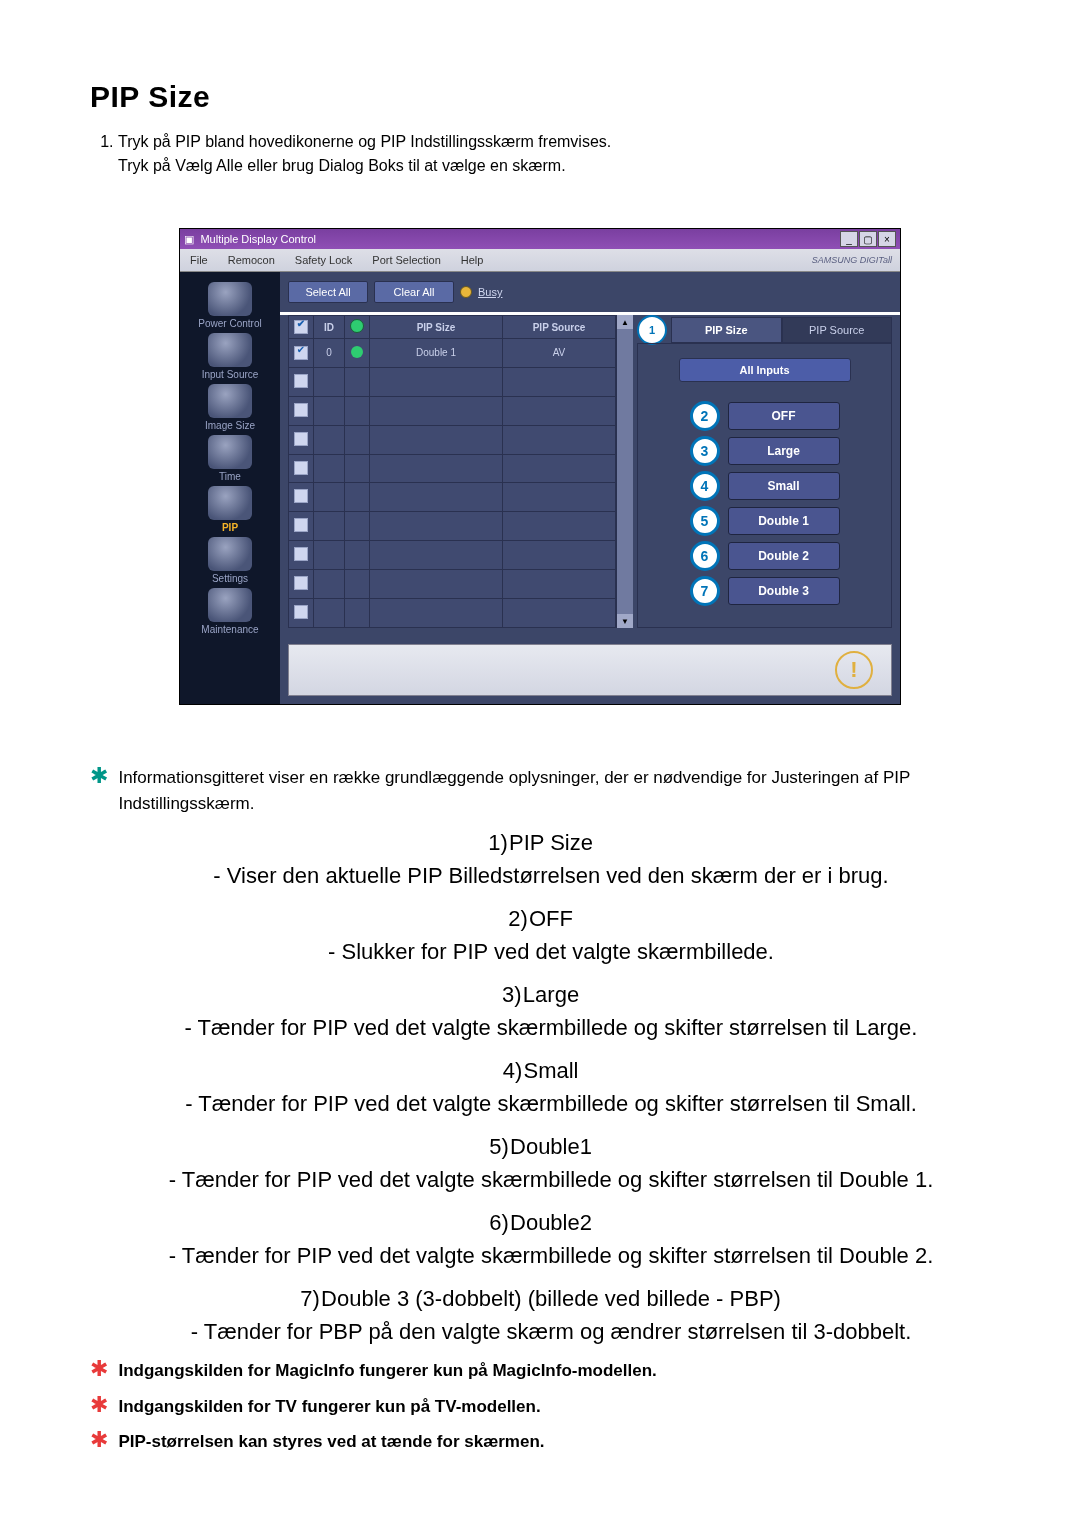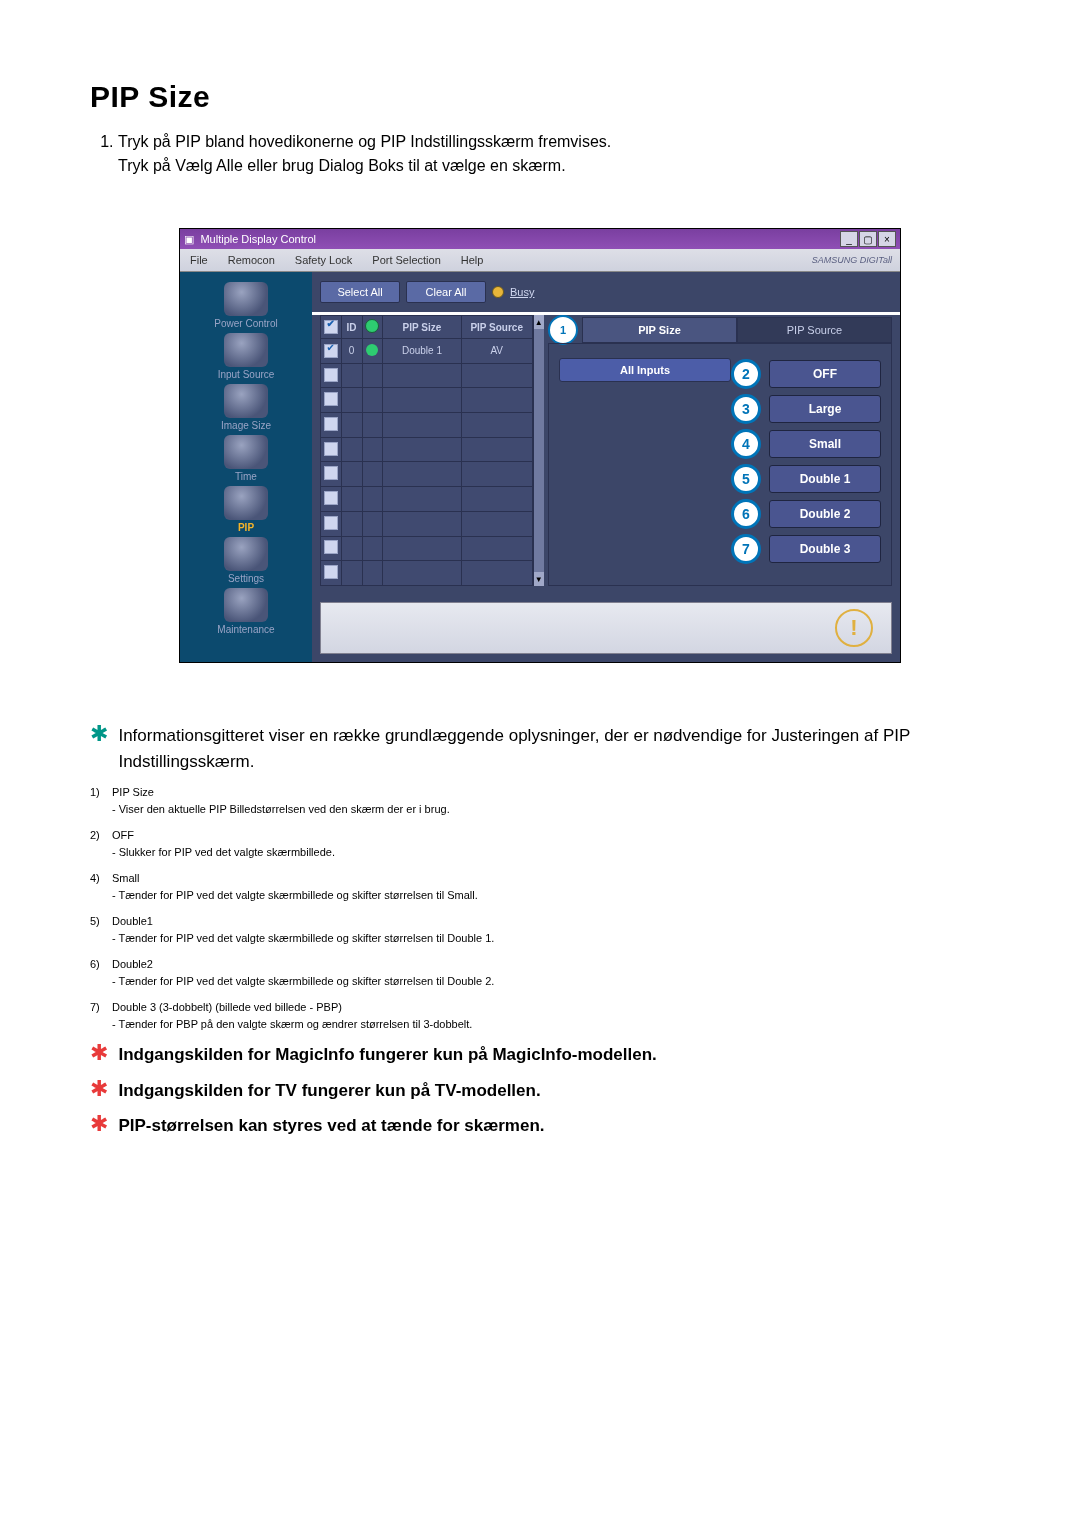--- a/index.html
+++ b/index.html
@@ -11,21 +11,21 @@
   
   .appwin{width:720px;margin:50px auto 60px auto;border:1px solid #000;font-size:11px;color:#cfd6ef;box-shadow:0 0 0 1px #3a3a60 inset;}
   .titlebar{height:20px;background:linear-gradient(#7a3fa0,#8f4fb5);display:flex;align-items:center;justify-content:space-between;padding:0 4px;}
   .titlebar .t-left{display:flex;align-items:center;gap:6px;color:#fff;font-size:11px;}
   .titlebar .winbtns{display:flex;gap:1px;}
   .titlebar .wb{width:16px;height:14px;background:#d6d6e6;color:#000;display:flex;align-items:center;justify-content:center;font-size:10px;border:1px solid #555;}
   .menubar{height:22px;background:linear-gradient(#dedfe7,#cfd2de);display:flex;align-items:center;border-bottom:1px solid #888;}
   .menubar .mitem{padding:0 10px;font-size:11px;color:#333;cursor:pointer;}
   .brand{margin-left:auto;padding-right:8px;font-size:9px;font-style:italic;color:#5a5f80;}
   .appbody{display:flex;background:#3c4668;}
-  .sidebar{width:100px;background:#0c4a6e;padding:10px 16px;display:flex;flex-direction:column;align-items:center;}
+  .sidebar{width:100px;background:#0f172a;padding:10px 0;display:flex;flex-direction:column;align-items:center;}
   .side-item{width:84px;display:flex;flex-direction:column;align-items:center;margin-bottom:4px;font-size:10px;color:#9aa4c6;}
   .side-item.active{color:#f5b429;font-weight:bold;}
   .side-icon{width:44px;height:34px;border-radius:6px;background:radial-gradient(circle at 40% 30%,#9aa3c0 0%,#4a5578 70%);margin-bottom:2px;}
   .content{flex:1;display:flex;flex-direction:column;}
   .toolbar{height:40px;background:#3c4668;display:flex;align-items:center;padding:0 8px;gap:6px;border-bottom:3px solid #ffffff;}
   .tbtn{width:78px;height:20px;background:#5a6aa5;color:#fff;font-size:11px;border:1px solid #2a3150;display:flex;align-items:center;justify-content:center;border-radius:2px;cursor:pointer;}
   .busy{display:flex;align-items:center;gap:6px;color:#cfd6ef;font-size:11px;text-decoration:underline;}
   .busy .dot{width:10px;height:10px;border-radius:50%;background:#e8b63a;border:1px solid #6b5a20;}
   .midrow{display:flex;padding:0 8px 8px 8px;gap:4px;}
   .gridwrap{display:flex;}
@@ -41,34 +41,34 @@
   .stat.head{background:#2ecc71;border:1px solid #195f38;}
   .vscroll{width:16px;background:#707aa0;display:flex;flex-direction:column;border-left:1px solid #2a3150;}
   .vscroll .ar{height:14px;background:#a0a8c8;color:#000;font-size:8px;display:flex;align-items:center;justify-content:center;cursor:pointer;}
   .vscroll .track{flex:1;}
 
   .rightpanel{flex:1;background:#3c4668;display:flex;flex-direction:column;}
   .tabs{display:flex;height:28px;}
   .tabnum{width:26px;height:26px;border-radius:50%;background:#fff;color:#0074b8;font-weight:bold;display:flex;align-items:center;justify-content:center;border:2px solid #0074b8;margin:0 4px 0 0;}
   .tab{flex:1;height:24px;display:flex;align-items:center;justify-content:center;font-size:11px;color:#c9d0ea;background:#323a58;border:1px solid #2a3150;margin-top:2px;}
   .tab.active{background:#4a5580;color:#fff;font-weight:bold;}
-  .panelbody{border:1px solid #2a3150;padding:10px 10px 16px 10px;display:flex;flex-direction:row;}
+  .panelbody{border:1px solid #2a3150;padding:10px 10px 16px 10px;display:flex;flex-direction:column;align-items:center;}
   .allinputs{width:170px;height:22px;background:#4c5da8;color:#fff;font-weight:bold;display:flex;align-items:center;justify-content:center;border-radius:3px;border:1px solid #2a3150;margin:4px 0 14px 0;font-size:11px;}
   .optrow{display:flex;align-items:center;margin:5px 0;}
   .numcircle{width:24px;height:24px;border-radius:50%;background:#fff;border:3px solid #0074b8;color:#0074b8;font-weight:bold;font-size:14px;display:flex;align-items:center;justify-content:center;margin-right:8px;}
   .optbtn{width:110px;height:26px;border-radius:3px;background:#4a5590;color:#fff;font-weight:bold;font-size:12px;display:flex;align-items:center;justify-content:center;border:1px solid #1f2540;cursor:pointer;}
   .statusbar{height:50px;border:1px solid #808090;background:linear-gradient(#e7e9f0,#d3d6e2);margin:8px;display:flex;align-items:center;justify-content:flex-end;padding-right:18px;}
   .excl{width:34px;height:34px;border-radius:50%;border:2px solid #e0b040;display:flex;align-items:center;justify-content:center;color:#e0b040;font-size:22px;font-weight:bold;}
 
   
   .note{display:flex;gap:10px;font-size:17px;line-height:1.5;margin-bottom:10px;}
   .note .star{color:#009688;font-size:22px;line-height:1;}
   .note.red .star{color:#e83a3a;}
   .note .txt{flex:1;}
-  .desc-ol{list-style:none;padding:0;margin:0;font-size:11px;line-height:1.5;}
+  .desc-ol{list-style:none;padding:0;margin:0;font-size:22px;line-height:1.5;text-align:center;}
   .desc-ol>li{margin-bottom:10px;}
   .desc-ol .lbl{display:inline;}
   .desc-ol .sub{display:block;padding-left:22px;}
   .desc-num{display:inline-block;min-width:22px;}
   .bold-note{font-weight:bold;}
 </style>
 </head>
 <body>
 
 <div class="page">
@@ -278,20 +278,21 @@
   </div>
 
   <div class="note">
     <span class="star">✱</span>
     <span class="txt">Informationsgitteret viser en række grundlæggende oplysninger, der er nødvendige for Justeringen af PIP Indstillingsskærm.</span>
   </div>
 
   <ul class="desc-ol" id="desc-list">
       <li><span class="desc-num">1) </span><span class="lbl">PIP Size</span><span class="sub">- Viser den aktuelle PIP Billedstørrelsen ved den skærm der er i brug.</span></li>
       <li><span class="desc-num">2) </span><span class="lbl">OFF</span><span class="sub">- Slukker for PIP ved det valgte skærmbillede.</span></li>
+      <li><span class="desc-num">3) </span><span class="lbl">Large</span><span class="sub">- Tænder for PIP ved det valgte skærmbillede og skifter størrelsen til Large.</span></li>
       <li><span class="desc-num">4) </span><span class="lbl">Small</span><span class="sub">- Tænder for PIP ved det valgte skærmbillede og skifter størrelsen til Small.</span></li>
       <li><span class="desc-num">5) </span><span class="lbl">Double1</span><span class="sub">- Tænder for PIP ved det valgte skærmbillede og skifter størrelsen til Double 1.</span></li>
       <li><span class="desc-num">6) </span><span class="lbl">Double2</span><span class="sub">- Tænder for PIP ved det valgte skærmbillede og skifter størrelsen til Double 2.</span></li>
       <li><span class="desc-num">7) </span><span class="lbl">Double 3 (3-dobbelt) (billede ved billede - PBP)</span><span class="sub">- Tænder for PBP på den valgte skærm og ændrer størrelsen til 3-dobbelt.</span></li>
     </ul>
 
   <div id="red-notes">
       <div class="note red">
         <span class="star">✱</span>
         <span class="txt bold-note">Indgangskilden for MagicInfo fungerer kun på MagicInfo-modellen.</span>

